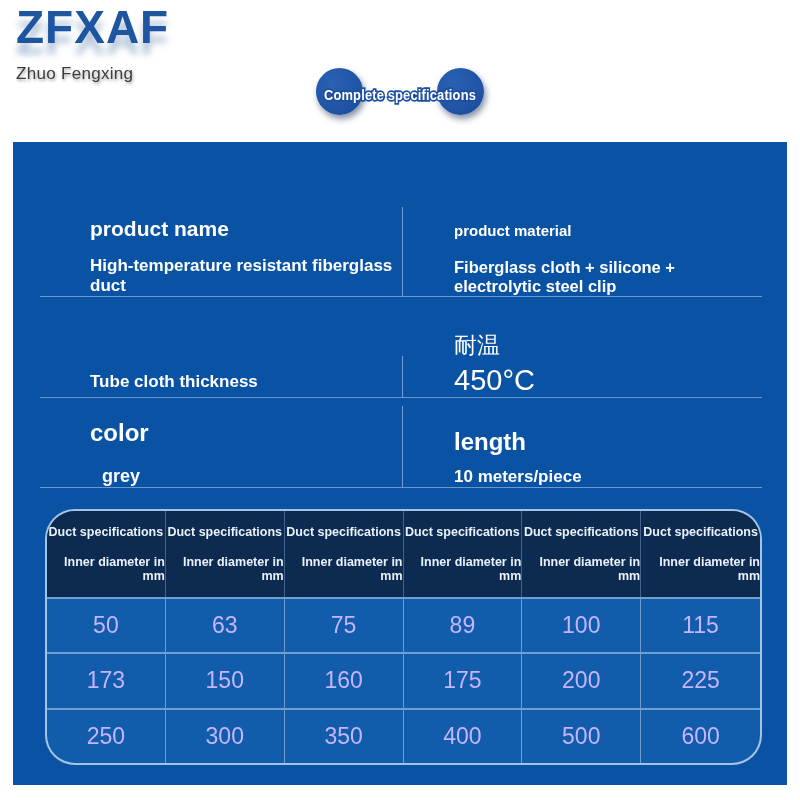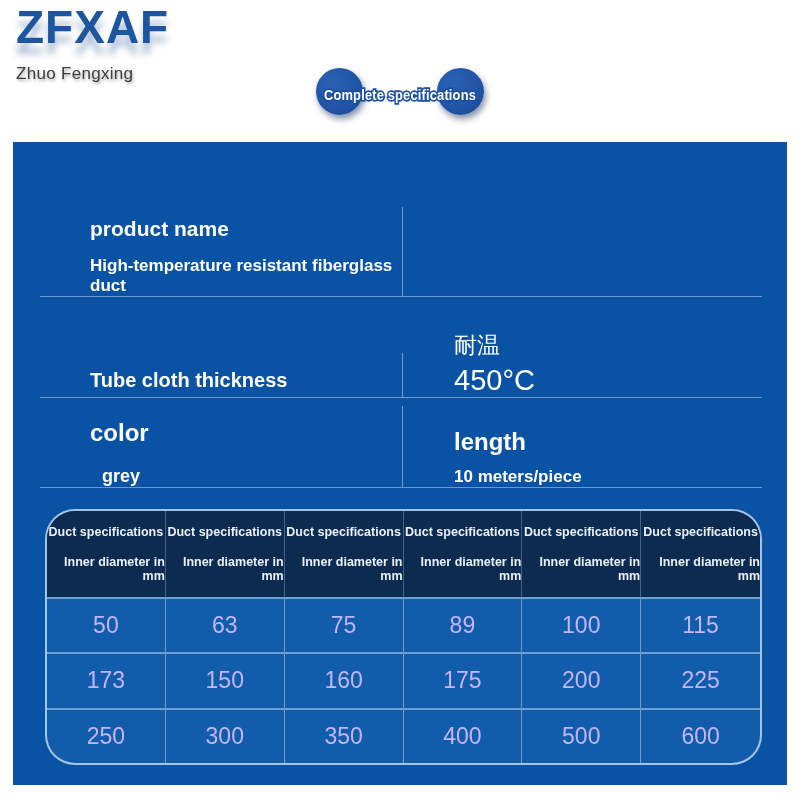--- a/index.html
+++ b/index.html
@@ -54,21 +54,21 @@
   .spec-cell.right { flex:1; padding-left:51px; }
 
   .r1 .left  { padding-top:10px; }
   .r1 .left  .label { font-size:21px;  font-weight:bold; margin-bottom:15px; }
   .r1 .left  .value { font-size:17px;  font-weight:bold; }
   .r1 .right { padding-top:14px; }
   .r1 .right .label { font-size:15px;  font-weight:bold; margin-bottom:19px; }
   .r1 .right .value { font-size:16.5px;font-weight:bold; }
 
   .r2 .left  { padding-top:16px; }
-  .r2 .left  .label { font-size:20px;font-weight:bold; margin-bottom:5px; }
+  .r2 .left  .label { font-size:17px;font-weight:bold; margin-bottom:5px; }
   .r2 .left  .value { font-size:32px;  font-weight:normal; letter-spacing:.5px; }
   .r2 .right { padding-top:10px; }
   .r2 .right .label { font-size:23px;  font-weight:normal; margin-bottom:3px; }
   .r2 .right .value { font-size:29px;  font-weight:normal; }
 
   .r3 .left  { padding-top:13px; }
   .r3 .left  .label { font-size:24px;  font-weight:bold; margin-bottom:19px; }
   .r3 .left  .value { font-size:18px;  font-weight:bold; padding-left:12px; }
   .r3 .right { padding-top:10px; }
   .r3 .right .label { font-size:24px;  font-weight:bold; margin-bottom:11px; }
@@ -117,20 +117,24 @@
   </div>
 
   <section class="panel">
 
     <div class="spec-grid">
 
       <div class="spec-row r1">
         <div class="spec-cell left">
           <div class="label">product name</div>
           <div class="value">High-temperature resistant fiberglass duct</div>
+        </div>
+        <div class="spec-cell right">
+          <div class="label">product material</div>
+          <div class="value">Fiberglass cloth + silicone + electrolytic steel clip</div>
         </div>
       </div>
 
       <div class="spec-row r2">
         <div class="spec-cell left">
           <div class="label">Tube cloth thickness</div>
         </div>
         <div class="spec-cell right">
           <div class="label">耐温</div>
           <div class="value">450°C</div>

